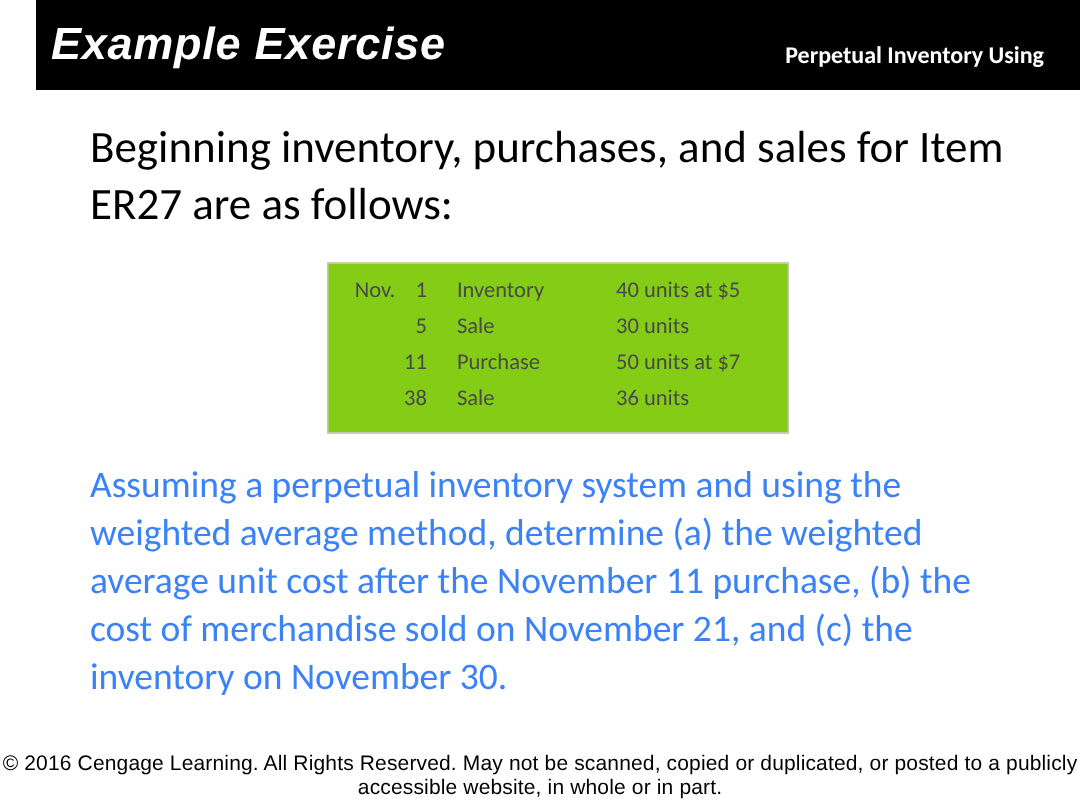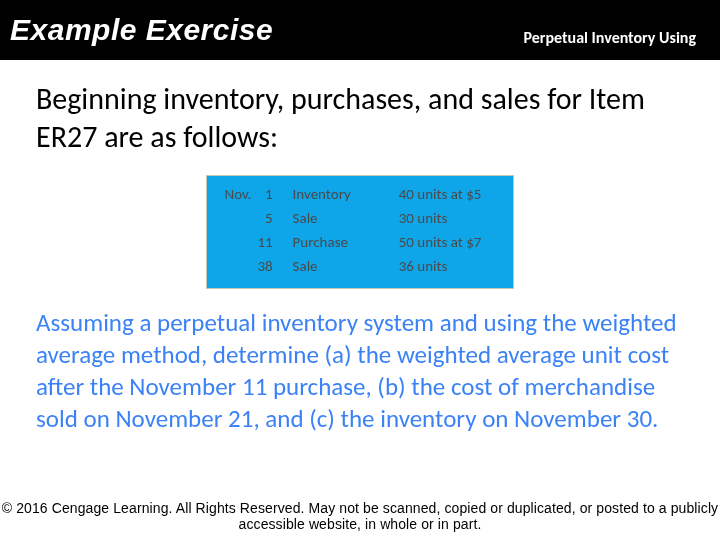--- a/index.html
+++ b/index.html
@@ -1,25 +1,25 @@
 <!DOCTYPE html>
 <html><head>
 <meta charset="utf-8">
 <style>
   * { margin: 0; padding: 0; box-sizing: border-box; }
   html, body { width: 720px; height: 540px; font-family: Calibri, Arial, sans-serif; background: #fff; overflow: hidden; }
-  .slide { width: 720px; height: 540px; position: relative; }
+  .slide { width: 720px; height: 540px; position: relative; padding-left: 24px; }
   .header { background: #000; color: #fff; height: 60px; display: flex; align-items: center; justify-content: space-between; padding: 0 0 0 10px; position: relative; }
   .header::after { content: ""; position: absolute; right: -18px; top: 0; width: 0; height: 0; border-top: 30px solid transparent; border-bottom: 30px solid transparent; border-left: 18px solid #000; }
   .hdr-left { font-style: italic; font-weight: 900; font-size: 30px; letter-spacing: 0.5px; font-family: Arial, sans-serif; }
   .hdr-right { text-align: right; font-weight: 700; font-size: 16px; line-height: 1.25; padding-right: 24px; font-family: Calibri, Arial, sans-serif; margin-top: 16px; }
   .body { padding: 20px 36px 0 36px; }
   .intro { font-size: 30px; line-height: 1.28; color: #000; margin-bottom: 18px; }
   .table-wrap { display: flex; justify-content: center; margin: 0 0 18px 0; }
-  .tbl { background: #0ea5e9; border: 1px solid #c8c6b8; padding: 6px 18px 10px 18px; }
+  .tbl { background: #84cc16; border: 1px solid #c8c6b8; padding: 6px 18px 10px 18px; }
   .tbl table { border-collapse: collapse; font-size: 15px; color: #4a4a4a; }
   .tbl td { padding: 3px 14px 3px 0; white-space: nowrap; vertical-align: top; }
   .tbl td.day { text-align: right; padding-right: 20px; }
   .tbl td.month { padding-right: 6px; }
   .tbl td.event { padding-right: 48px; }
   .question { font-size: 25px; line-height: 1.28; color: #3b82f6; }
   .footer { position: absolute; bottom: 8px; left: 0; right: 0; text-align: center; font-size: 14px; color: #000; letter-spacing: 0.1px; font-family: Arial, sans-serif; }
 </style>
 </head>
 <body>

